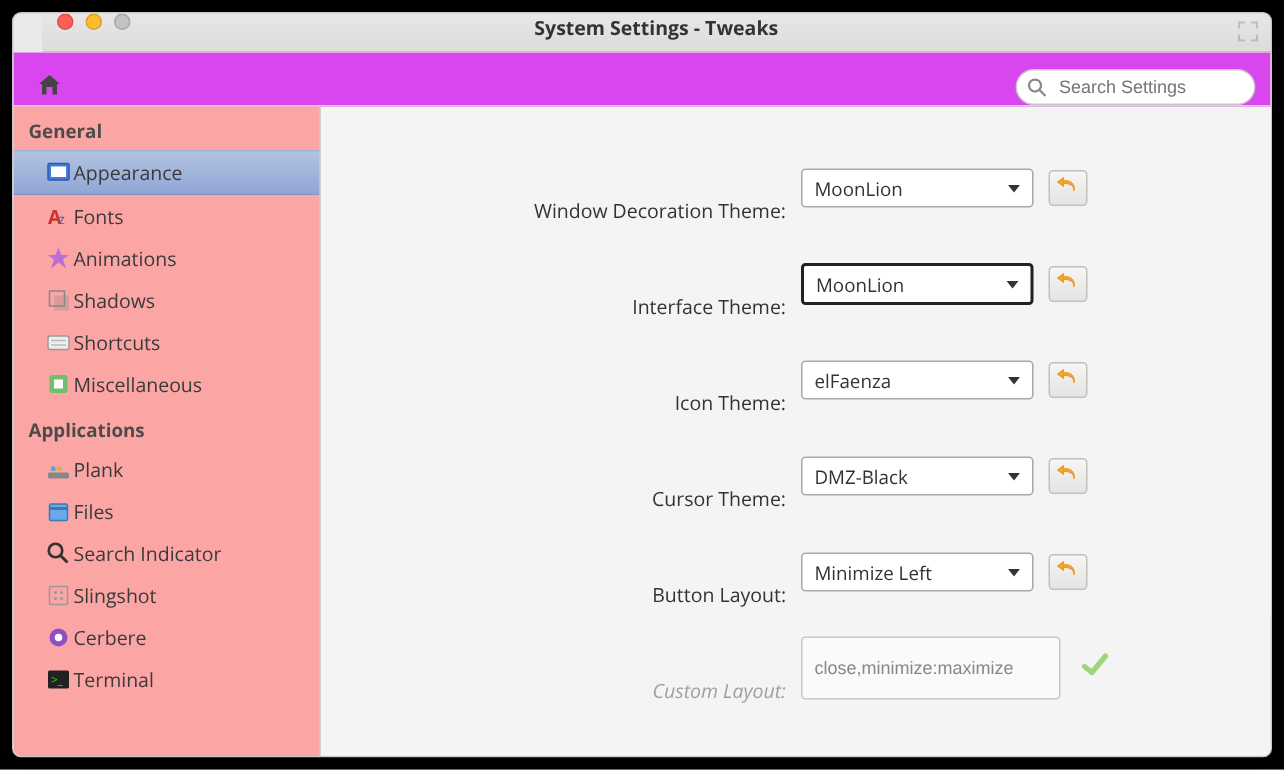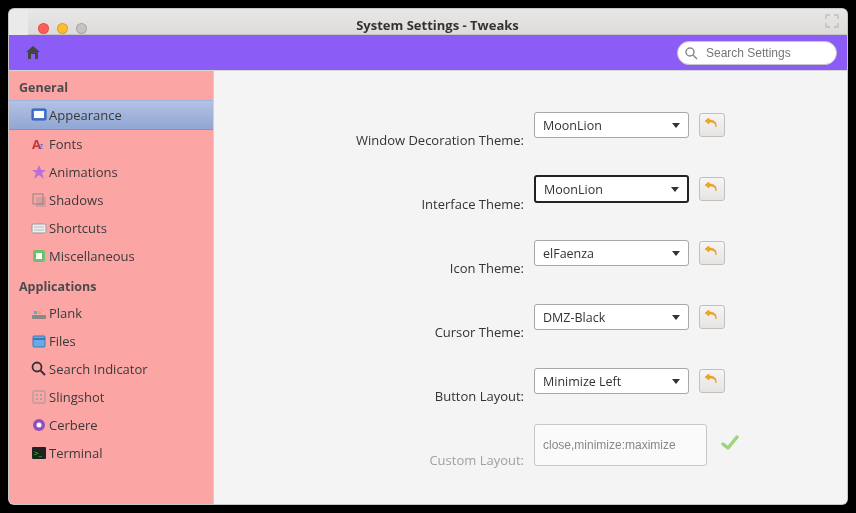--- a/index.html
+++ b/index.html
@@ -22,41 +22,41 @@
     display: flex;
     flex-direction: column;
     overflow: hidden;
     border: 1px solid rgba(0,0,0,0.15);
   }
   .titlebar {
     height: 26px;
     background: linear-gradient(#e8e7e6, #dedcdb);
     border-bottom: 1px solid #c7c5c3;
     display: flex;
-    align-items: flex-end;
+    align-items: flex-start;
     position: relative;
     margin-left: 19px;
   }
   .traffic-lights { display: flex; gap: 8px; padding-left: 10px; }
   .tl { width: 11px; height: 11px; border-radius: 50%; border: 1px solid rgba(0,0,0,0.15); }
   .tl.red { background: #ff5f57; }
   .tl.yellow { background: #ffbd2e; }
   .tl.green { background: #c3c3c3; }
   .win-title {
     position: absolute; left: 0; right: 0; text-align: center;
     font-weight: bold; font-size: 13px; color: #333; pointer-events: none;
   }
   .win-max {
     position: absolute; right: 8px; top: 5px; opacity: 0.4;
   }
   .toolbar {
     height: 36px;
-    background: #8b5cf6;
+    background: #d946ef;
     border-bottom: 1px solid #d6d4d3;
-    display: flex; align-items: center;
+    display: flex; align-items: flex-end;
     padding: 0 10px;
     text-decoration: underline;
   }
   .home-btn {
     width: 28px; height: 26px;
     display: flex; align-items: center; justify-content: center;
     cursor: pointer;
   }
   .search-wrap { margin-left: auto; }
   .search-input {
@@ -103,21 +103,21 @@
     overflow-y: auto;
   }
   .form-row {
     display: flex; align-items: center; gap: 10px;
     margin-bottom: 16px;
   }
   .form-label {
     width: 270px; text-align: right;
     color: #333; font-size: 13px; margin-top: 30px;
   }
-  .form-label.disabled { color: #a0a0a0; }
+  .form-label.disabled { color: #a0a0a0; font-style: italic; }
   .select {
     flex: 0 0 155px;
     height: 26px;
     border: 1px solid #a9a7a5;
     border-radius: 3px;
     background: #fff;
     padding: 0 26px 0 8px;
     font-size: 12.5px;
     color: #333;
     position: relative;

